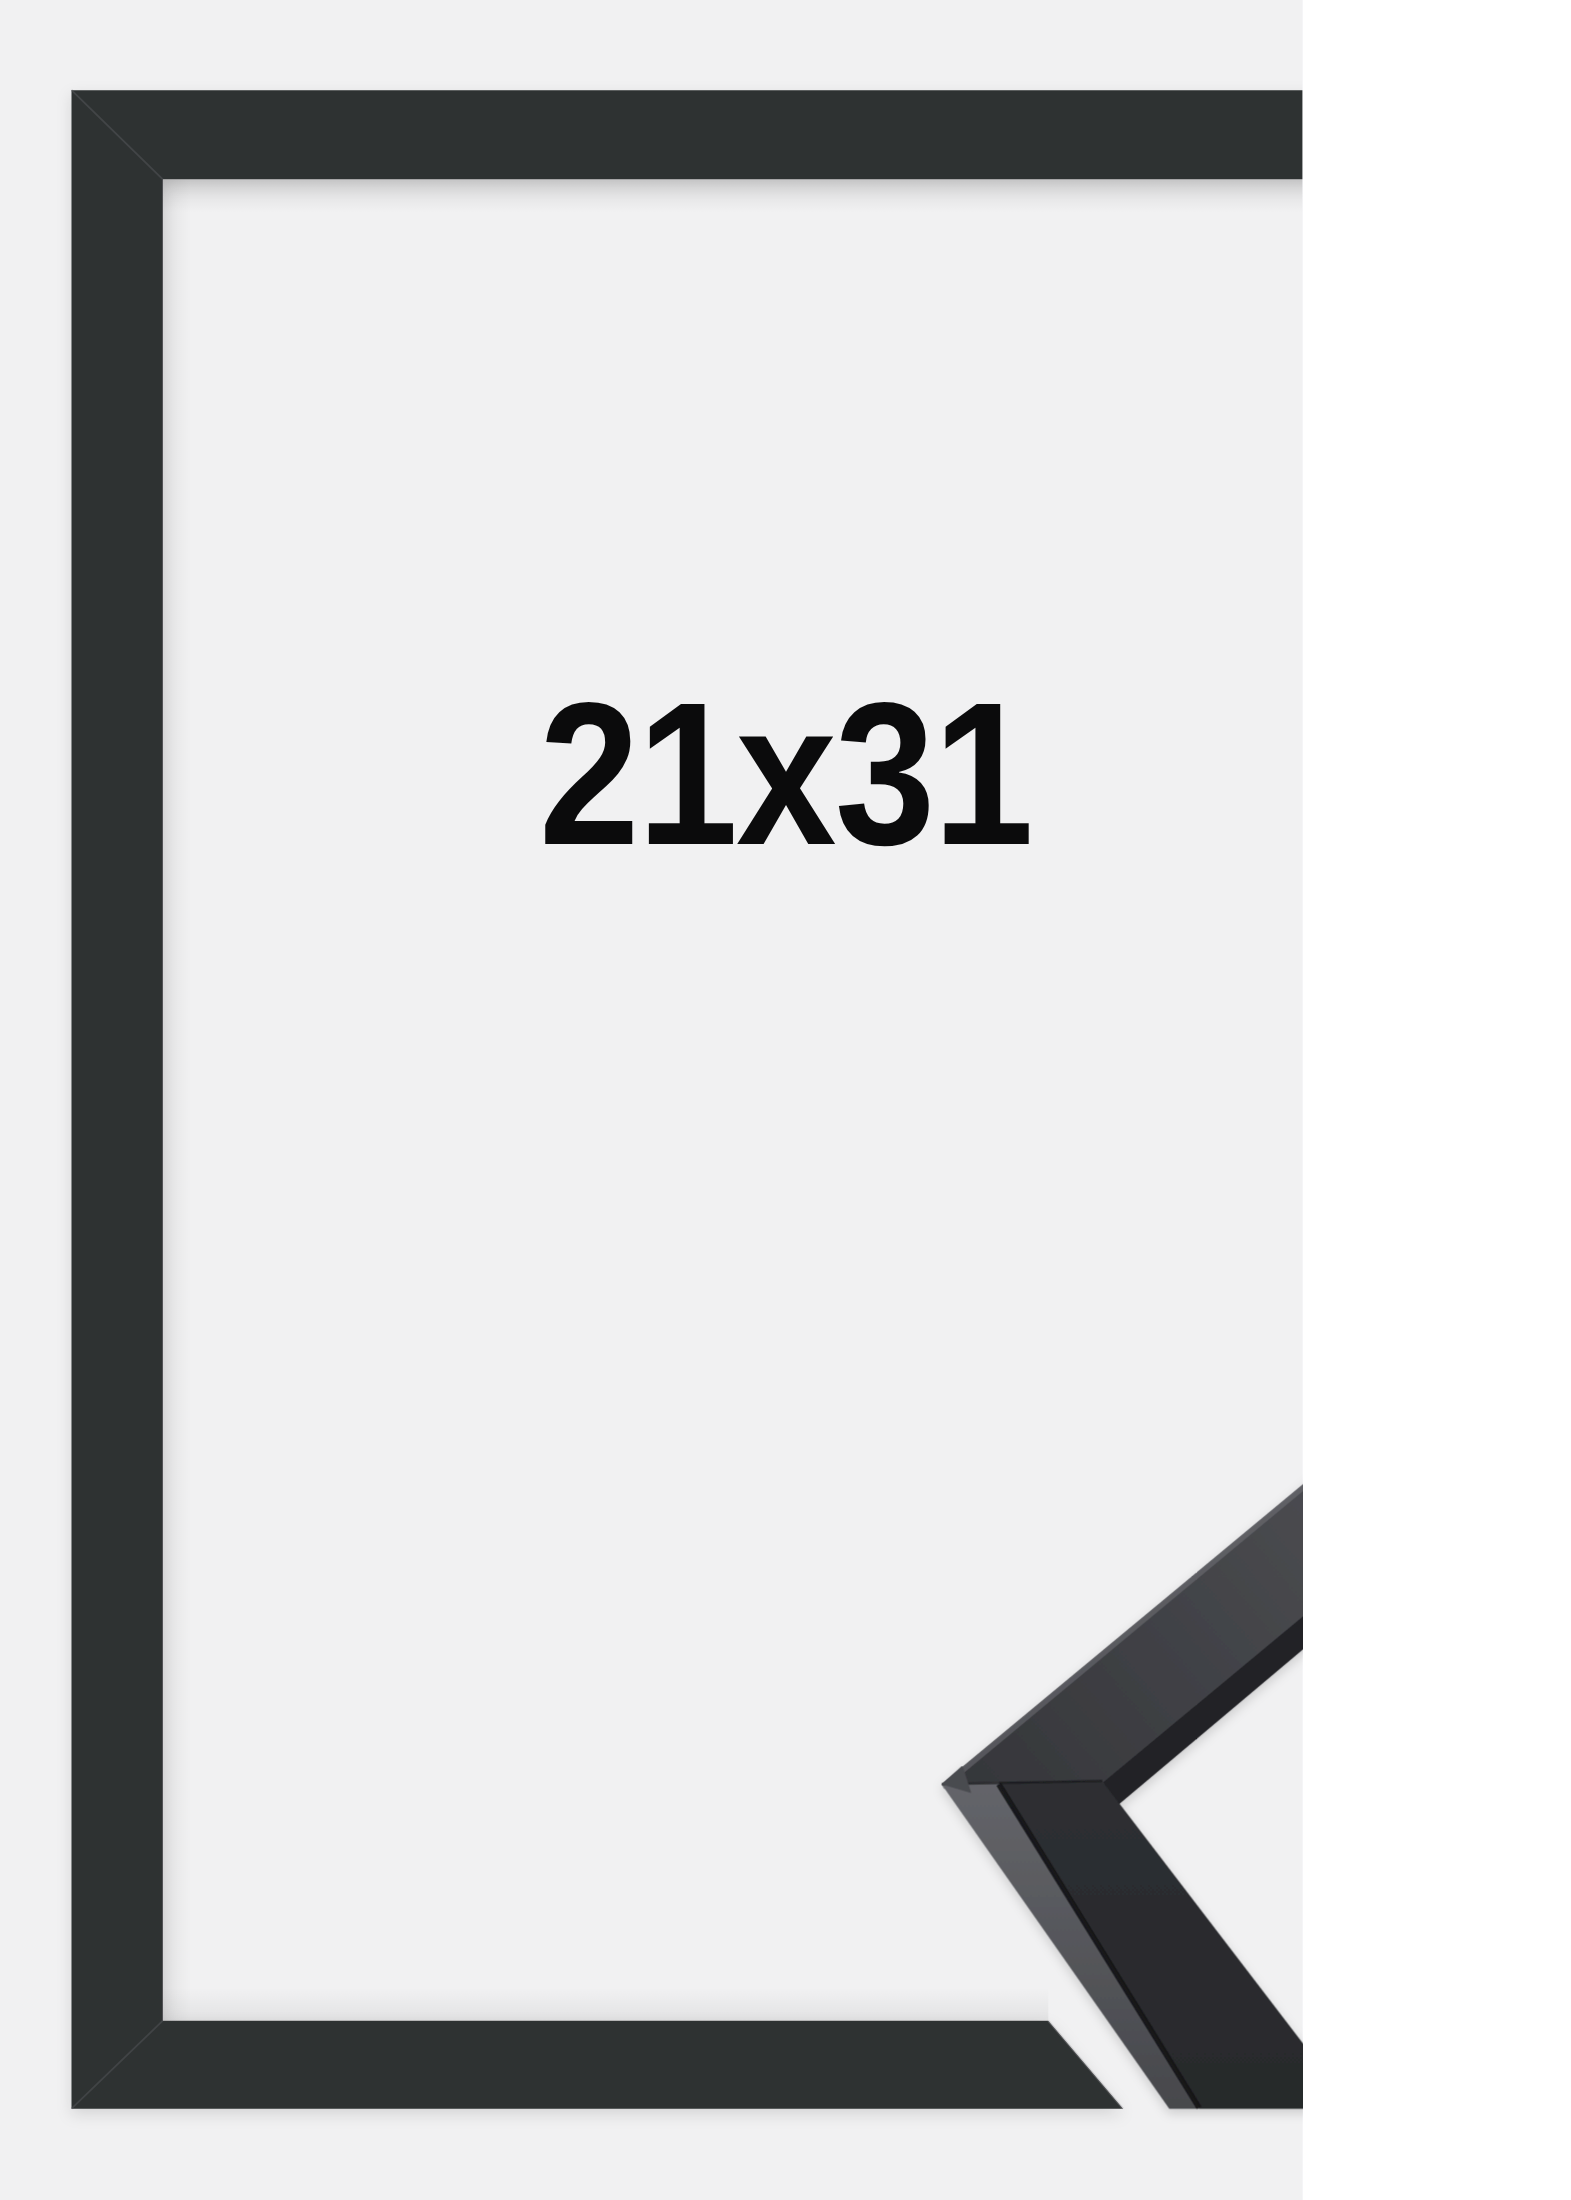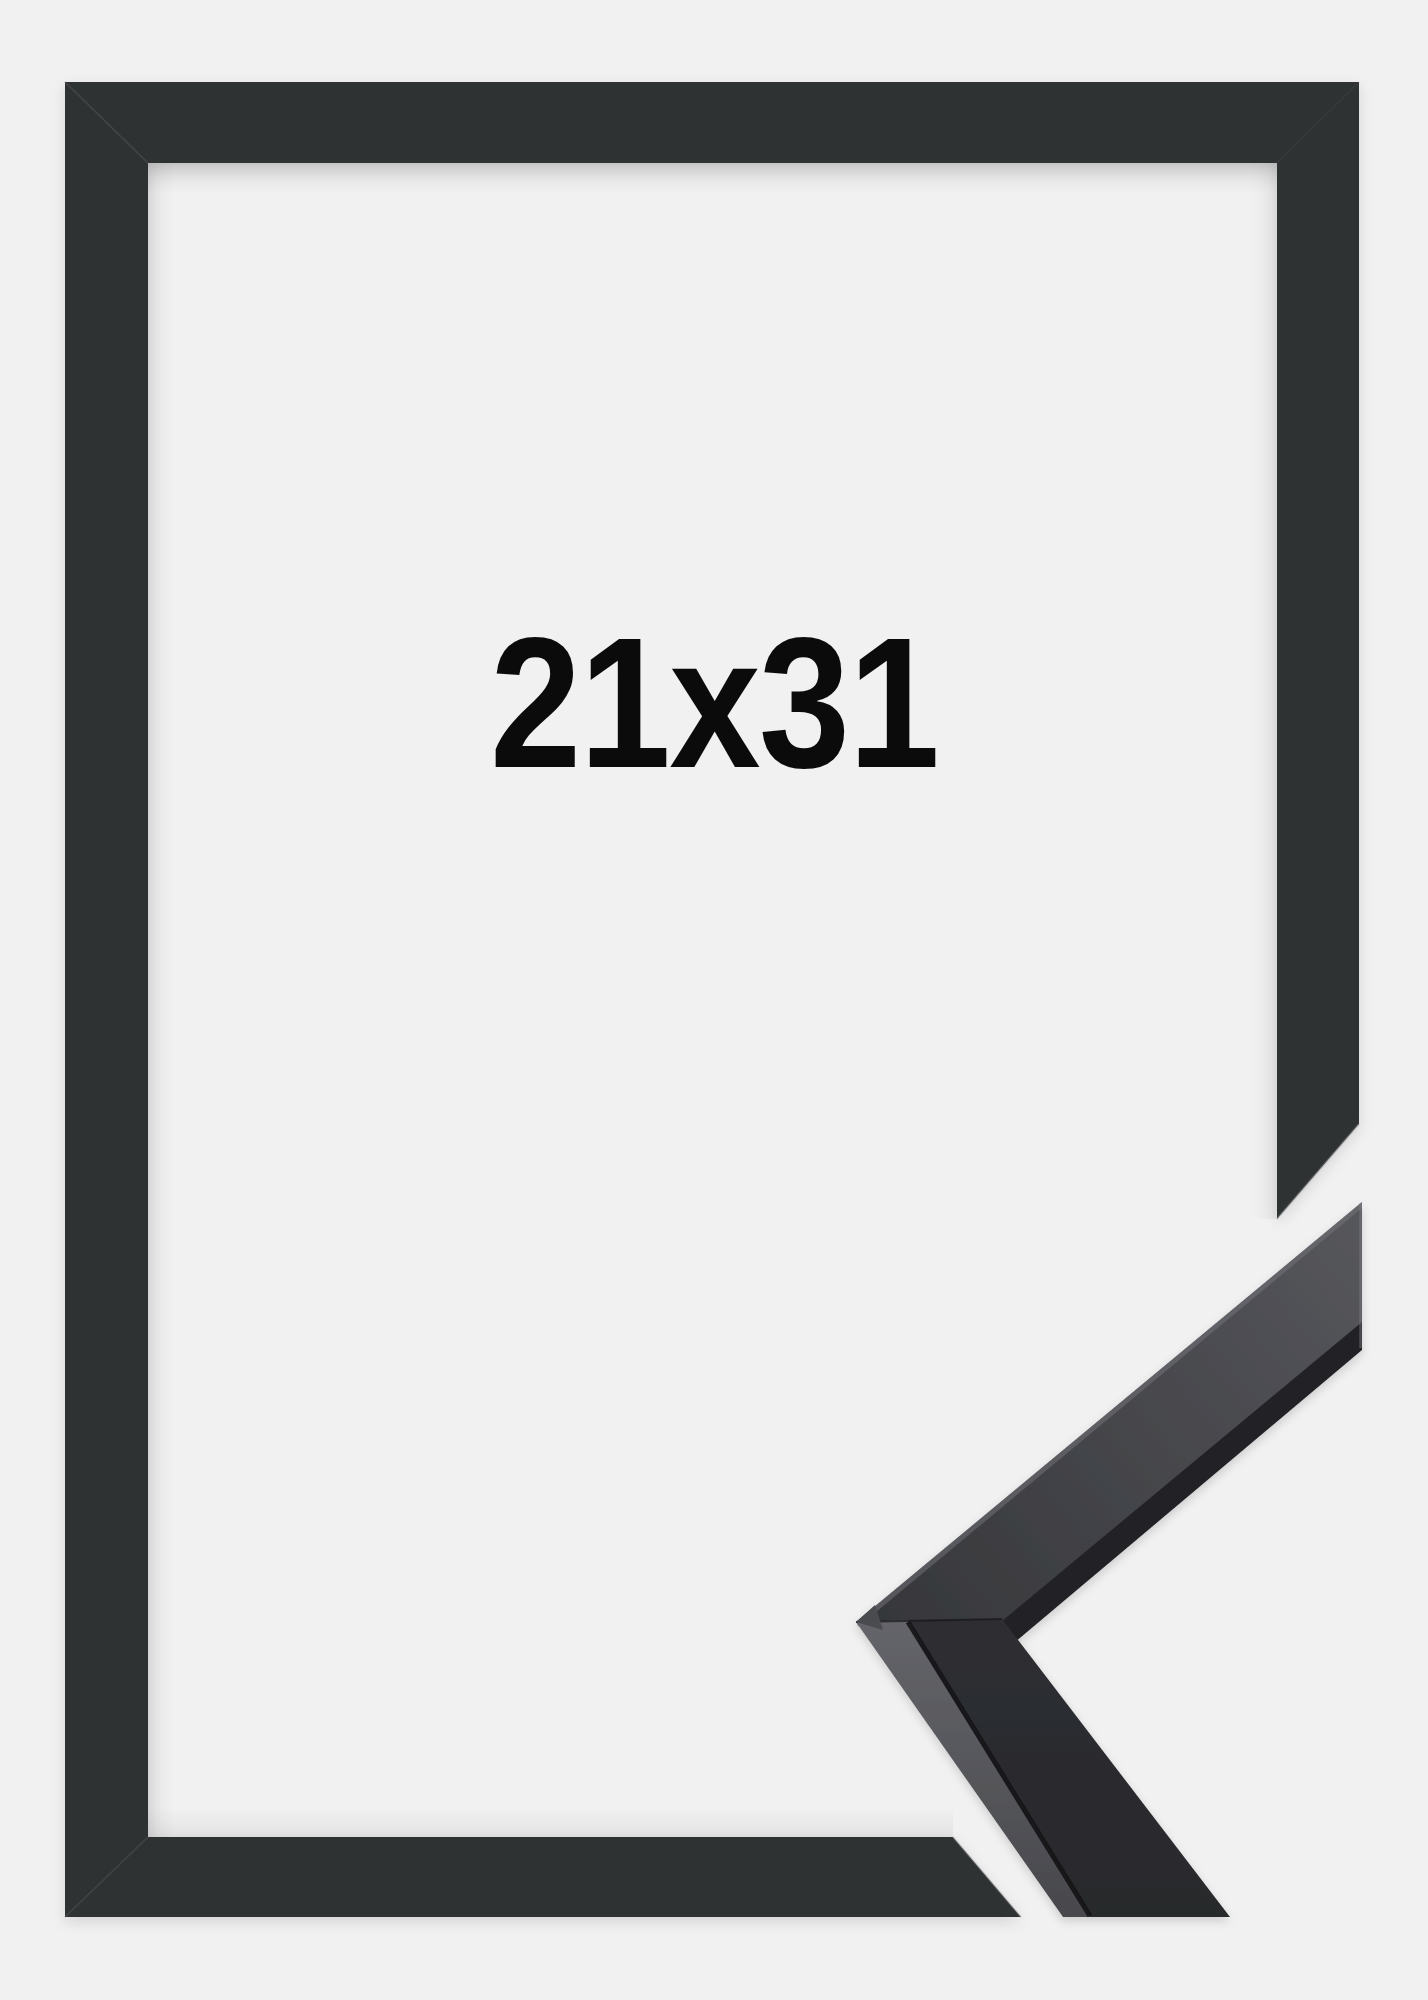--- a/index.html
+++ b/index.html
@@ -2,21 +2,21 @@
 <html><head>
 <meta charset="utf-8">
 <style>
   html, body {
     margin: 0;
     padding: 0;
     font-family: "Liberation Sans", "DejaVu Sans", sans-serif;
   }
   .stage {
     position: relative;
-    width: 1428px;
+    width: 1184px;
     height: 2000px;
     overflow: hidden;
     background: #f1f1f2;
   }
   .stage svg { display: block; }
   text.size-label {
     font-family: "Liberation Sans", "DejaVu Sans", sans-serif;
     font-weight: 700;
     font-size: 185px;
     letter-spacing: -2px;

